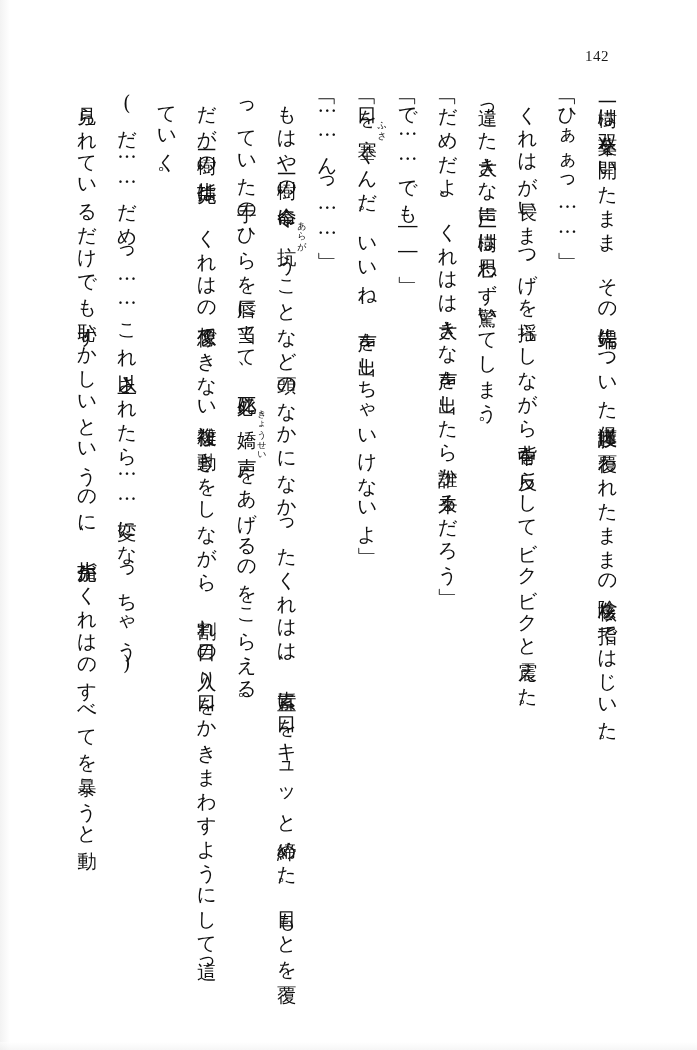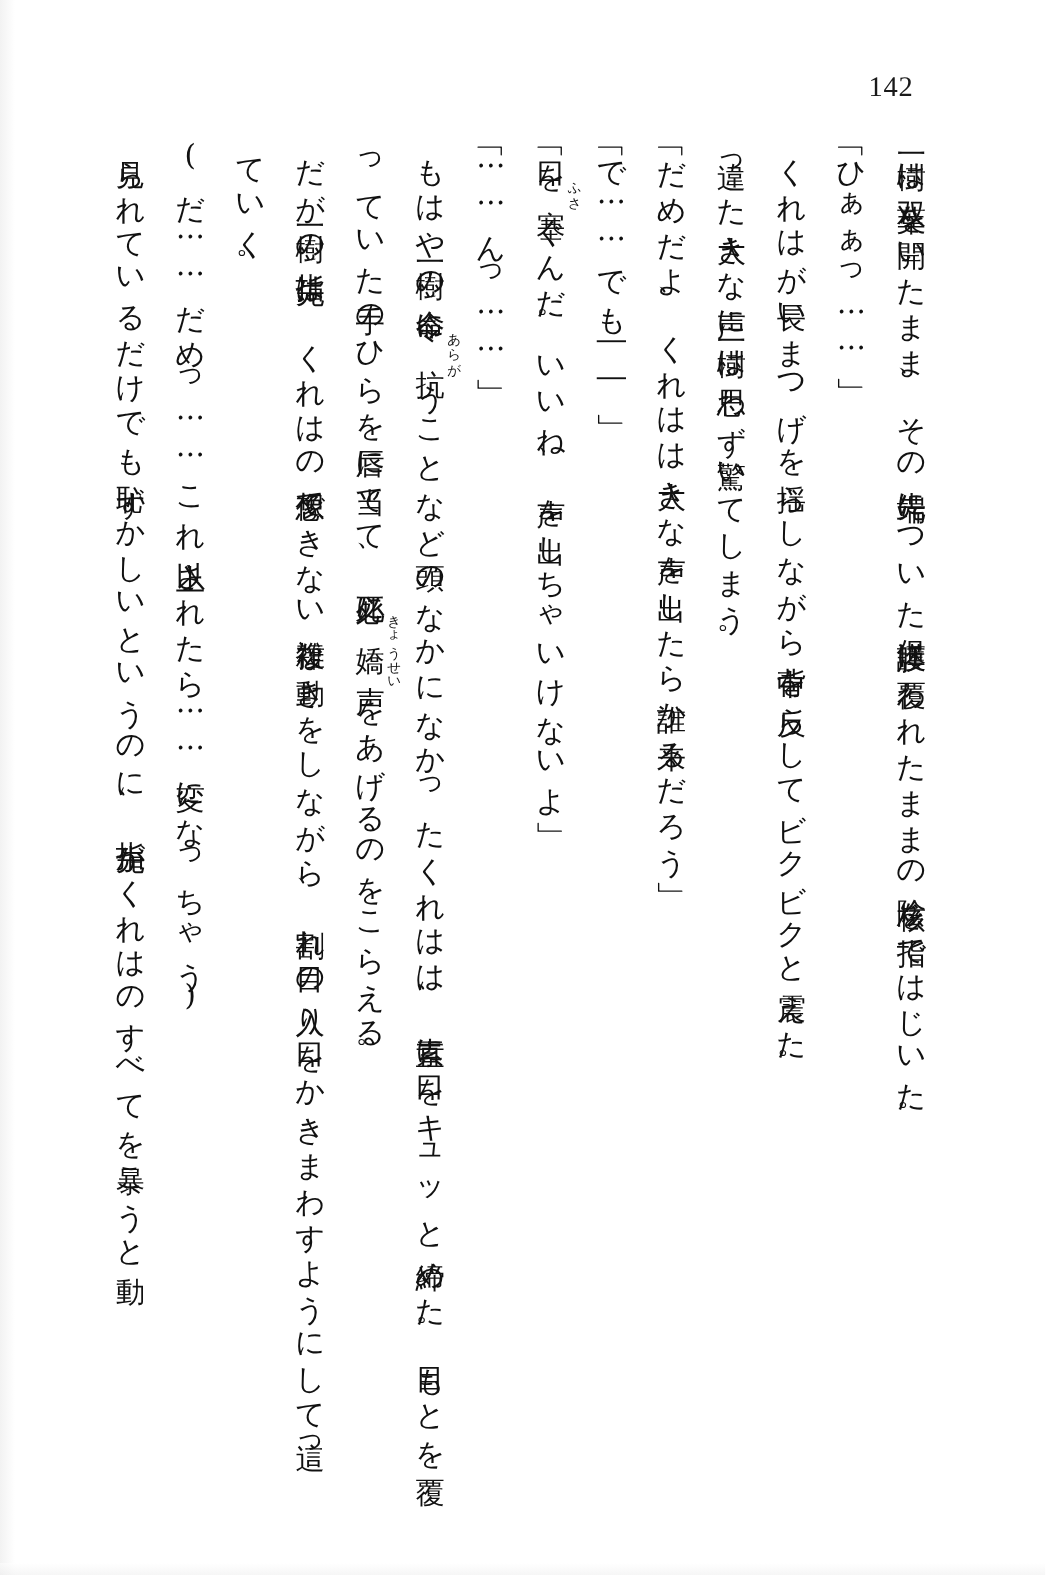--- a/index.html
+++ b/index.html
@@ -17,21 +17,21 @@
     height: 1050px;
     margin: 0 auto;
     background: #ffffff;
     overflow: hidden;
   }
   
   .page-number {
     position: absolute;
     top: 48px;
     right: 88px;
-    font-size: 19px;
+    font-size: 15px;
     letter-spacing: 0.5px;
     color: #1a1a1a;
     font-family: "Liberation Serif", "DejaVu Serif", serif;
   }
   
   .vtext {
     position: absolute;
     top: 92px;
     right: 70px;
     height: 880px;

